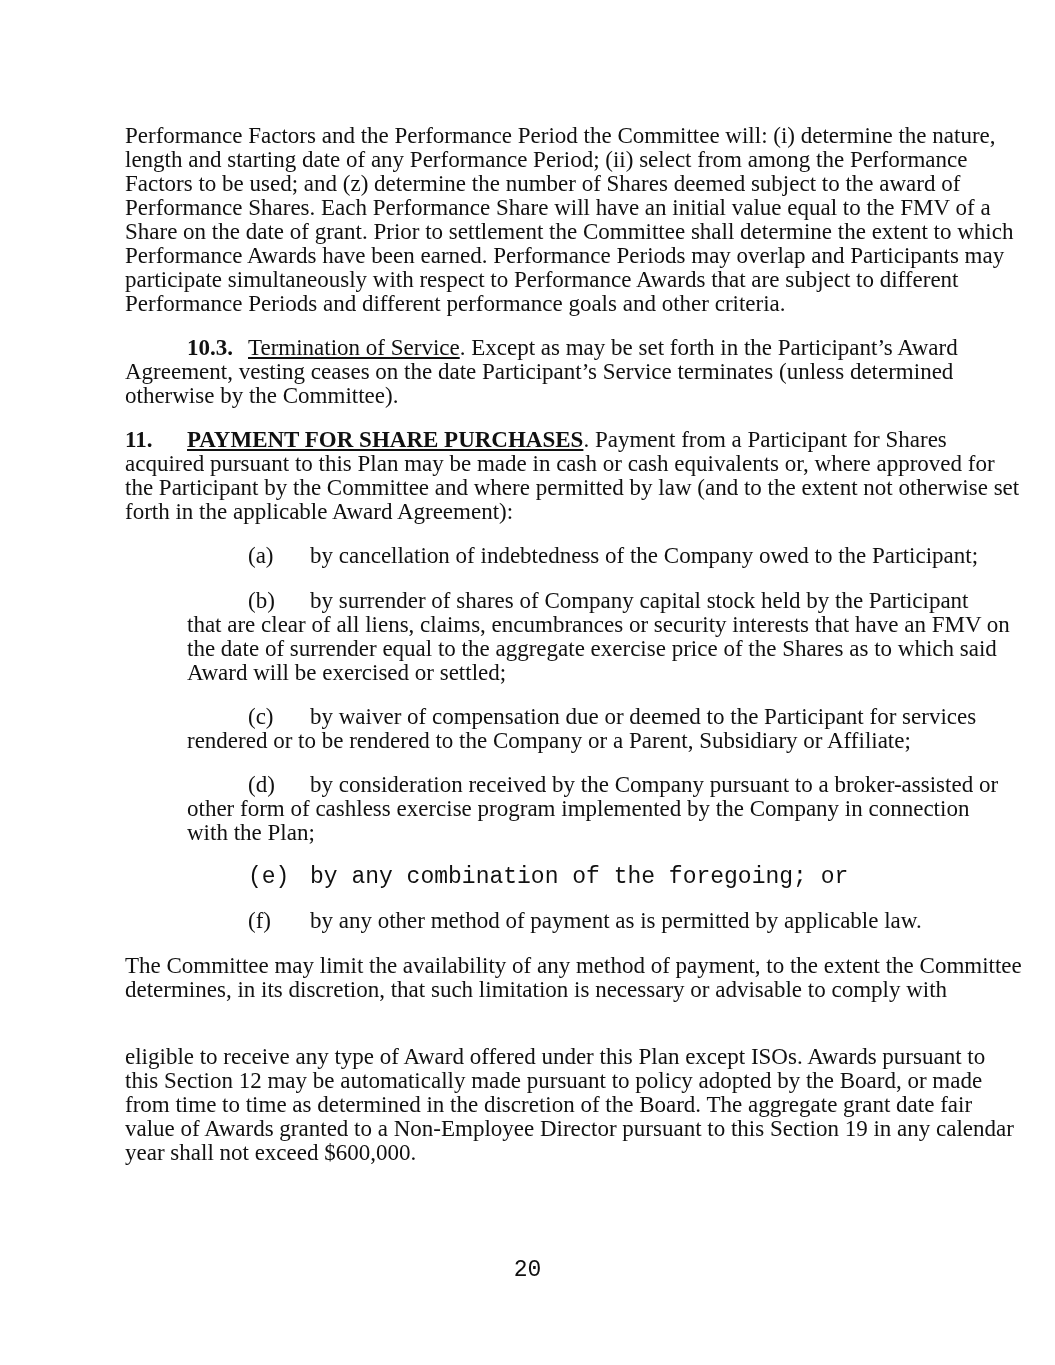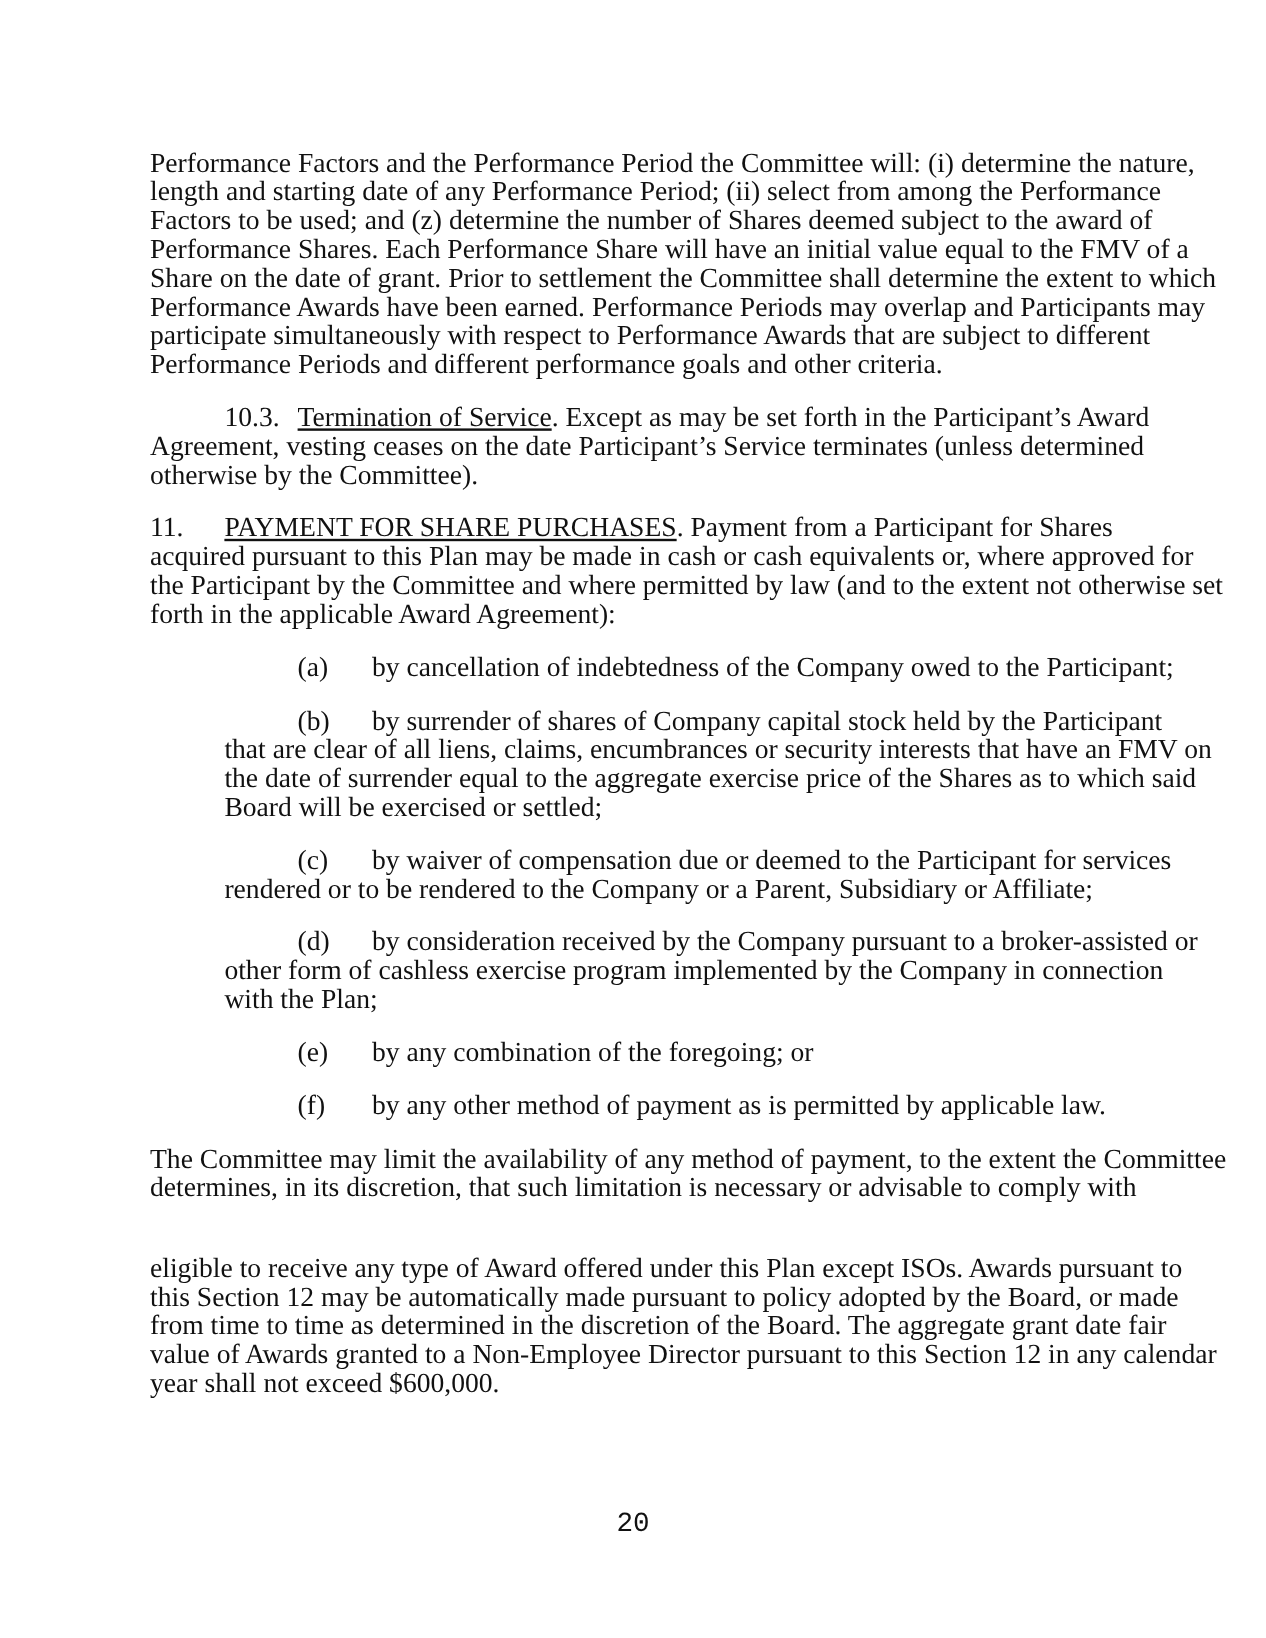--- a/index.html
+++ b/index.html
@@ -4,21 +4,21 @@
   <style>
     html, body { margin: 0; padding: 0; background: #ffffff; }
     body { width: 1055px; height: 1365px; position: relative; overflow: hidden; }
     .page {
       position: absolute; left: 0; top: 0; width: 1055px; height: 1365px;
       font-family: "Liberation Serif", serif;
       font-size: 23px; line-height: 24px; color: #111111;
     }
     .para { position: absolute; left: 125px; width: 820px; margin: 0; white-space: nowrap; }
     .para .line { display: block; height: 24px; }
-    .b { font-weight: normal; }
+    .b { font-weight: bold; }
     .u { text-decoration: underline; }
     .num { display: inline-block; }
     .sub { left: 187px; width: 760px; }
     .lbl { display: inline-block; width: 62px; }
     .page-number { position: absolute; left: 0; width: 1055px; top: 1258px; text-align: center; font-family: Liberation Mono, monospace; }
   </style>
 </head>
 <body>
 
 <div class="page">
@@ -52,49 +52,49 @@
   </div>
 
   <div class="para sub" style="top:544px;">
     <span class="line"><span style="display:inline-block;width:61px;"></span><span class="lbl">(a)</span><span>by cancellation of indebtedness of the Company owed to the Participant;</span></span>
   </div>
 
   <div class="para sub" style="top:589px;">
     <span class="line"><span style="display:inline-block;width:61px;"></span><span class="lbl">(b)</span><span>by surrender of shares of Company capital stock held by the Participant</span></span>
     <span class="line">that are clear of all liens, claims, encumbrances or security interests that have an FMV on</span>
     <span class="line">the date of surrender equal to the aggregate exercise price of the Shares as to which said</span>
-    <span class="line">Board will be exercised or settled;</span>
+    <span class="line">Award will be exercised or settled;</span>
   </div>
 
   <div class="para sub" style="top:705px;">
     <span class="line"><span style="display:inline-block;width:61px;"></span><span class="lbl">(c)</span><span>by waiver of compensation due or deemed to the Participant for services</span></span>
     <span class="line">rendered or to be rendered to the Company or a Parent, Subsidiary or Affiliate;</span>
   </div>
 
   <div class="para sub" style="top:773px;">
     <span class="line"><span style="display:inline-block;width:61px;"></span><span class="lbl">(d)</span><span>by consideration received by the Company pursuant to a broker-assisted or</span></span>
     <span class="line">other form of cashless exercise program implemented by the Company in connection</span>
     <span class="line">with the Plan;</span>
   </div>
 
-  <div class="para sub" style="top:865px;">
+  <div class="para sub" style="top:865px;font-family:Liberation Mono, monospace;">
     <span class="line"><span style="display:inline-block;width:61px;"></span><span class="lbl">(e)</span><span>by any combination of the foregoing; or</span></span>
   </div>
 
   <div class="para sub" style="top:909px;">
     <span class="line"><span style="display:inline-block;width:61px;"></span><span class="lbl">(f)</span><span>by any other method of payment as is permitted by applicable law.</span></span>
   </div>
 
   <div class="para" style="top:954px;">
     <span class="line">The Committee may limit the availability of any method of payment, to the extent the Committee</span>
     <span class="line">determines, in its discretion, that such limitation is necessary or advisable to comply with</span>
   </div>
 
   <div class="para" style="top:1045px;">
     <span class="line">eligible to receive any type of Award offered under this Plan except ISOs.  Awards pursuant to</span>
     <span class="line">this Section 12 may be automatically made pursuant to policy adopted by the Board, or made</span>
     <span class="line">from time to time as determined in the discretion of the Board.  The aggregate grant date fair</span>
-    <span class="line">value of Awards granted to a Non-Employee Director pursuant to this Section 12 in any calendar</span>
+    <span class="line">value of Awards granted to a Non-Employee Director pursuant to this Section 19 in any calendar</span>
     <span class="line">year shall not exceed $600,000.</span>
   </div>
 
   <div class="page-number">20</div>
 </div>
 
 </body></html>

